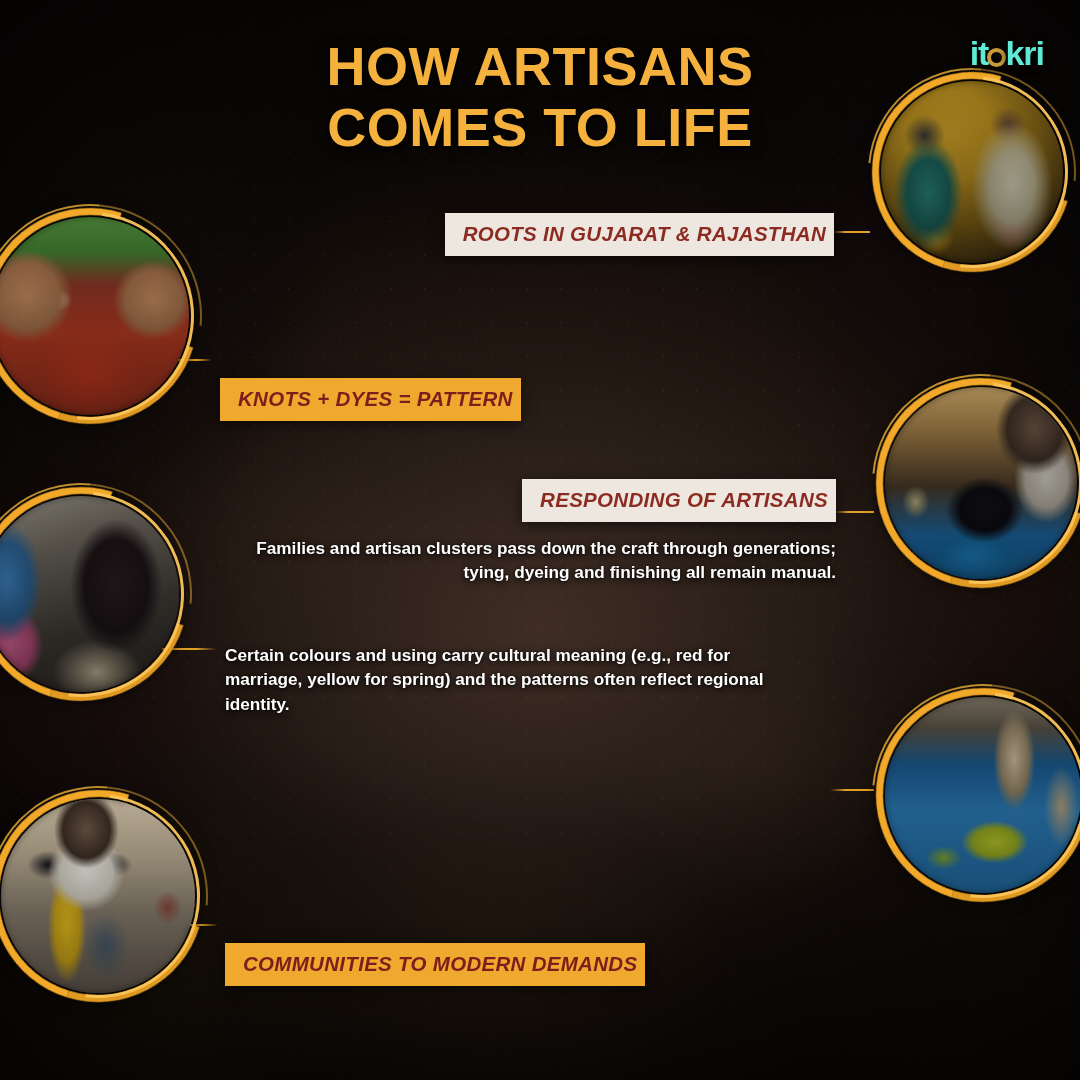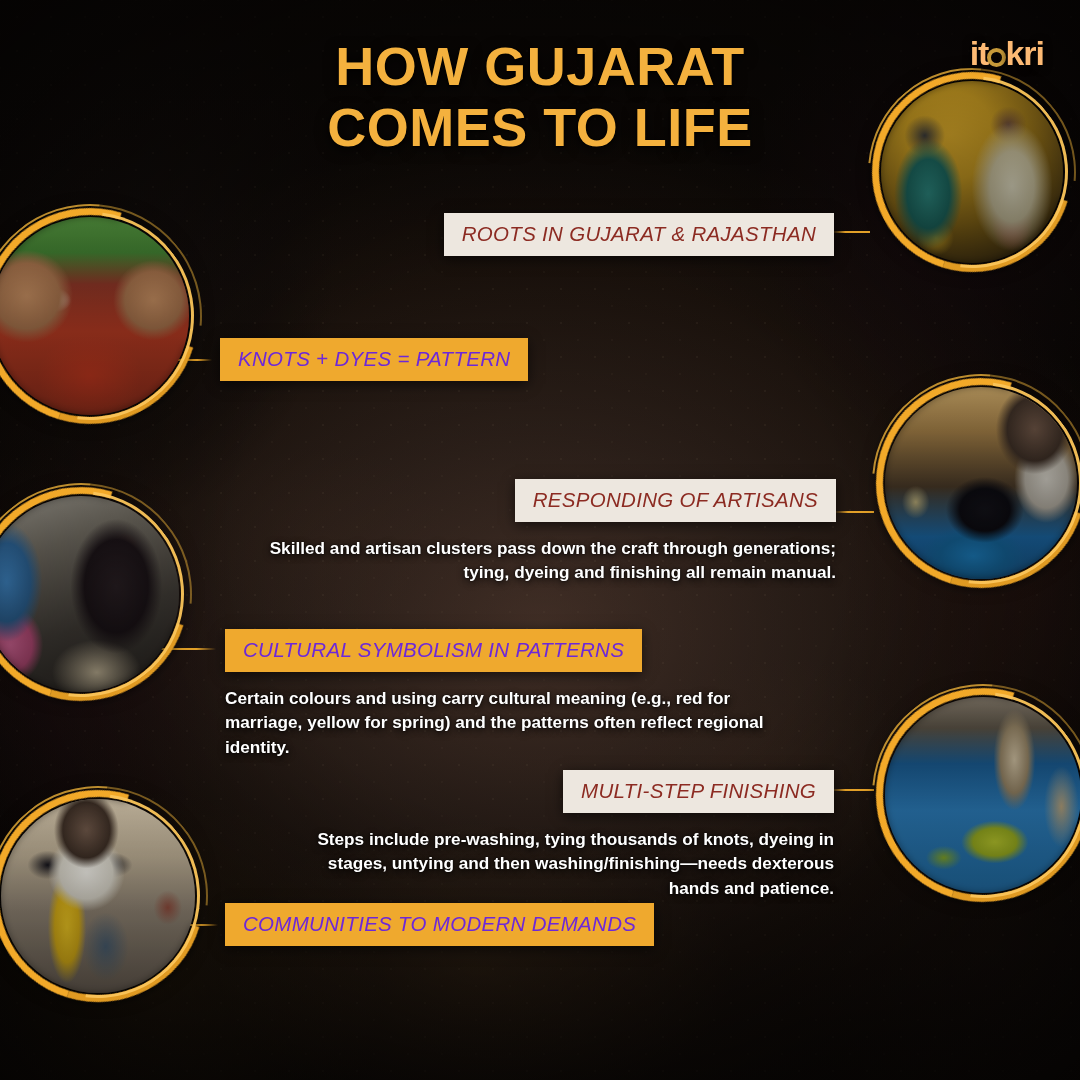--- a/index.html
+++ b/index.html
@@ -79,21 +79,21 @@
     line-height: 1.13;
     letter-spacing: 0.5px;
     text-shadow: 0 3px 14px rgba(0,0,0,.85), 0 1px 2px rgba(0,0,0,.9);
   }
 
   .logo {
     position: absolute;
     top: 36px;
     right: 36px;
     z-index: 40;
-    color: #fdba74;
+    color: #5eead4;
     font-size: 34px;
     font-weight: 800;
     letter-spacing: -1px;
     line-height: 1;
     text-shadow: 0 2px 8px rgba(0,0,0,.9);
   }
   .logo .ring {
     display: inline-block;
     width: 19px; height: 19px;
     border: 4px solid #C79A3A;
@@ -156,30 +156,30 @@
   .connector.rtl {
     background: linear-gradient(270deg, rgba(226,160,40,0) 0%, #E2A028 35%, #E2A028 100%);
   }
 
   
   .block { position: absolute; z-index: 25; }
 
   .badge {
     display: inline-block;
     font-style: italic;
-    font-weight: 400;
+    font-weight: 700;
     font-size: 20.5px;
     letter-spacing: .3px;
     color: #8F2A22;
-    padding: 9px 18px 10px 18px;
+    padding: 9px 8px 10px 18px;
     box-shadow: 0 3px 12px rgba(0,0,0,.6);
     white-space: nowrap;
   }
   .badge.cream { background: #EDE7DF; color: #8C2B22; }
-  .badge.amber { background: #EFA92E; color: #6d28d9; }
+  .badge.amber { background: #EFA92E; color: #7f1d1d; margin-top: 40px; }
 
   .body-text {
     margin-top: 14px;
     color: #FFFFFF;
     font-weight: 700;
     font-size: 17.2px;
     line-height: 1.42;
     text-shadow: 0 2px 7px rgba(0,0,0,.92), 0 0 2px rgba(0,0,0,.8);
   }
   .align-right { text-align: right; }
@@ -192,21 +192,21 @@
 
   <div class="bg-layer bg-base"></div>
   <div class="bg-layer bg-figure-left"></div>
   <div class="bg-layer bg-figure-right"></div>
   <div class="bg-layer bg-fabric"></div>
   <div class="bg-layer bg-dots"></div>
   <div class="bg-layer bg-vignette"></div>
   <div class="bg-layer bg-scrim"></div>
 
   <div class="title-wrap">
-    <span class="title-line">HOW GUJARAT</span>
+    <span class="title-line">HOW ARTISANS</span>
     <span class="title-line">COMES TO LIFE</span>
   </div>
 
   <div class="logo">
     <span>it</span><span class="ring"></span><span>kri</span>
   </div>
 
   <div class="connector" style="left:832px; top:231px; width:38px;"></div>
   <div class="connector rtl" style="left:170px; top:359px; width:42px;"></div>
   <div class="connector" style="left:834px; top:511px; width:40px;"></div>
@@ -322,30 +322,25 @@
   <div class="block align-right" style="left:280px; top:213px; width:554px;">
     <span class="badge cream">ROOTS IN GUJARAT &amp; RAJASTHAN</span>
   </div>
 
   <div class="block align-left" style="left:220px; top:338px; width:542px;">
     <span class="badge amber">KNOTS + DYES = PATTERN</span>
   </div>
 
   <div class="block align-right" style="left:242px; top:479px; width:594px;">
     <span class="badge cream">RESPONDING OF ARTISANS</span>
-    <div class="body-text">Skilled and artisan clusters pass down the craft through generations; tying, dyeing and finishing all remain manual.</div>
+    <div class="body-text">Families and artisan clusters pass down the craft through generations; tying, dyeing and finishing all remain manual.</div>
   </div>
 
   <div class="block align-left" style="left:225px; top:629px; width:546px;">
-    <span class="badge amber">CULTURAL SYMBOLISM IN PATTERNS</span>
     <div class="body-text">Certain colours and using carry cultural meaning (e.g., red for marriage, yellow for spring) and the patterns often reflect regional identity.</div>
   </div>
 
-  <div class="block align-right" style="left:300px; top:770px; width:534px;">
-    <span class="badge cream">MULTI-STEP FINISHING</span>
-    <div class="body-text">Steps include pre-washing, tying thousands of knots, dyeing in stages, untying and then washing/finishing—needs dexterous hands and patience.</div>
-  </div>
 
   <div class="block align-left" style="left:225px; top:903px; width:560px;">
     <span class="badge amber">COMMUNITIES TO MODERN DEMANDS</span>
   </div>
 
 </div>
 
 </body></html>

